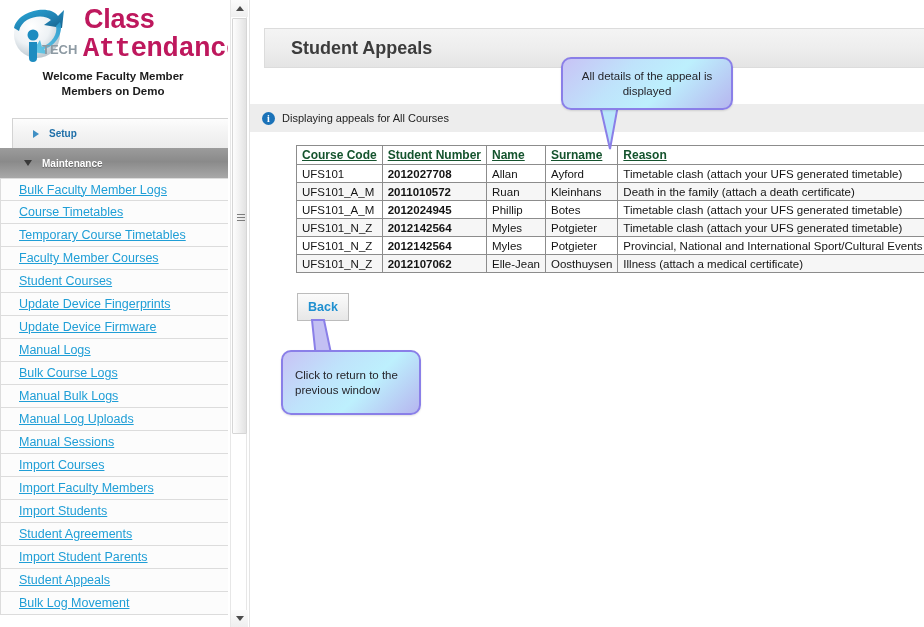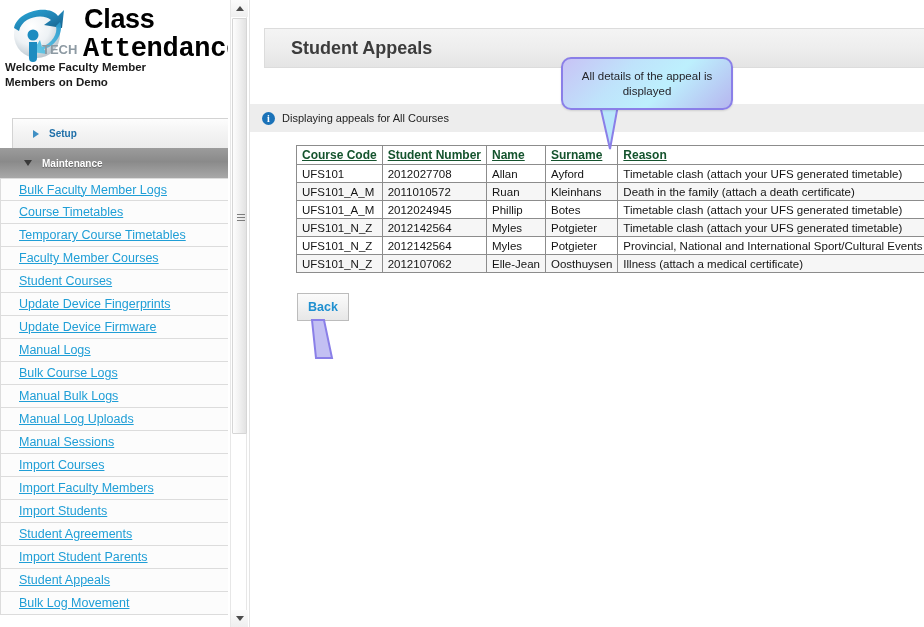--- a/index.html
+++ b/index.html
@@ -25,31 +25,31 @@
     padding: 4px 6px 0 6px;
   }
   .logo {
     position: absolute; left: 6px; top: 2px;
     width: 78px; height: 70px;
   }
   .brand-title {
     position: absolute; left: 84px; top: 4px;
     width: 140px;
     text-align: left;
-    color: #000000;
+    color: #be185d;
     font-size: 27px;
     font-weight: bold;
     line-height: 30px;
     letter-spacing: -0.3px;
   }
   .brand-title .l2 { display:block; margin-left:-1px;font-family:Liberation Mono, monospace; }
   .welcome {
-    position: absolute; right: 7px; top: 60px;
+    position: absolute; right: 7px; top: 69px;
     width: 216px;
-    text-align: left;
+    text-align: center;
     color: #1b1b1b;
     font-size: 11.5px;
     font-weight: bold;
     line-height: 15px;
   }
 
   
   .menu { width: 228px; }
   .menu-group-header {
     height: 30px;
@@ -221,21 +221,21 @@
   .appeals-table th {
     color: #14532d;
     font-weight: bold;
     font-size: 12px;
     background: #ffffff;
     text-decoration: underline;
   }
   .appeals-table tbody tr:nth-child(even) td { background: #f6f6f6; }
   .appeals-table td { color: #141414; }
   .col-code { width: 78px; }
-  .col-num  { width: 100px; }
+  .col-num  { width: 100px; font-weight: bold; }
   .col-name { width: 62px; }
   .col-sur  { width: 78px; }
   .col-reason { width: 310px; }
 
   
   .back-button {
     position: absolute; left: 47px; top: 293px;
     width: 52px; height: 28px;
     background: linear-gradient(to bottom,#fbfbfb 0%,#f1f1f1 50%,#e7e7e7 100%);
     border: 1px solid #bcbcbc;
@@ -478,14 +478,17 @@
     <polygon points="2,0 20,0 12,44" fill="#b9e6fb" stroke="#8a7fe8" stroke-width="2"></polygon>
     <rect x="3" y="-4" width="16" height="6" fill="#bdeffd"></rect>
   </svg>
   <div class="callout callout-top">
     <span class="callout-text">All details of the appeal is displayed</span>
   </div>
 
   <svg class="tail-svg" style="left:310px; top:318px; width:30px; height:42px;">
     <polygon points="2,2 14,2 22,40 6,40" fill="#c3c0f3" stroke="#8a7fe8" stroke-width="2"></polygon>
   </svg>
+  <div class="callout callout-bottom">
+    <span class="callout-text">Click to return to the previous window</span>
+  </div>
 
 </div>
 
 </body></html>

